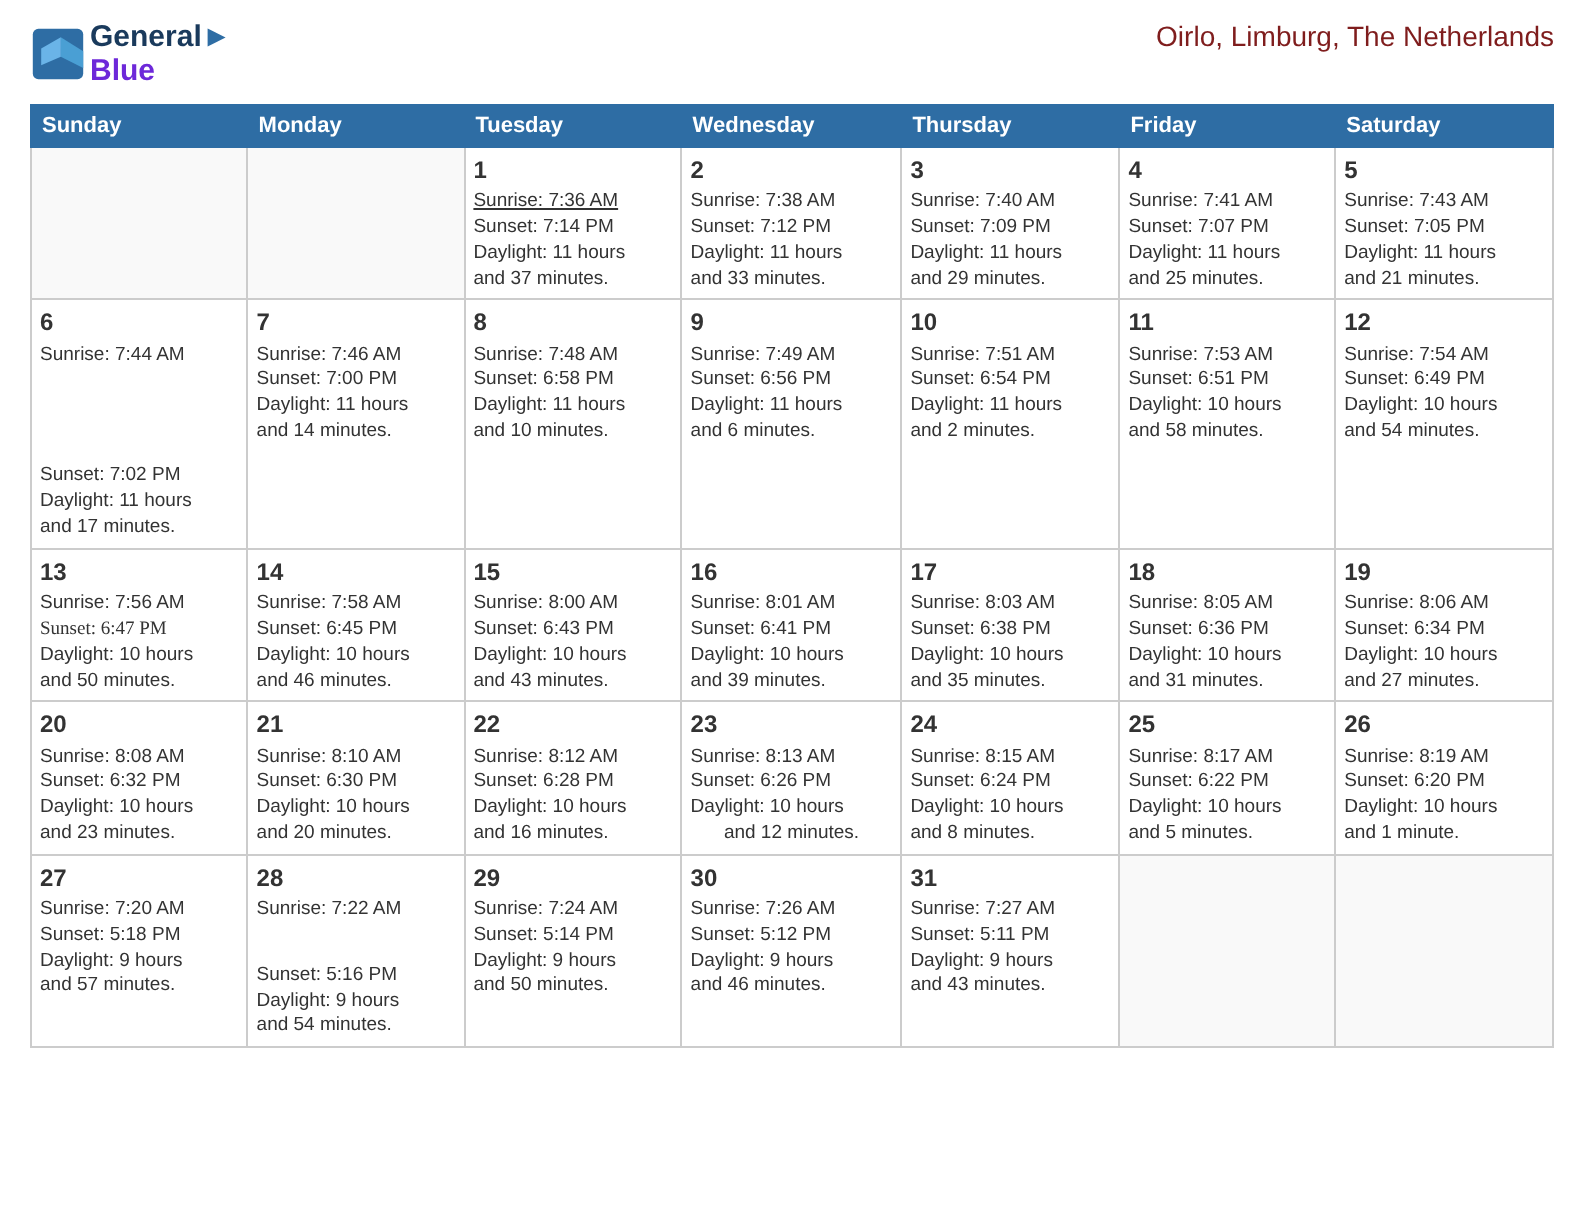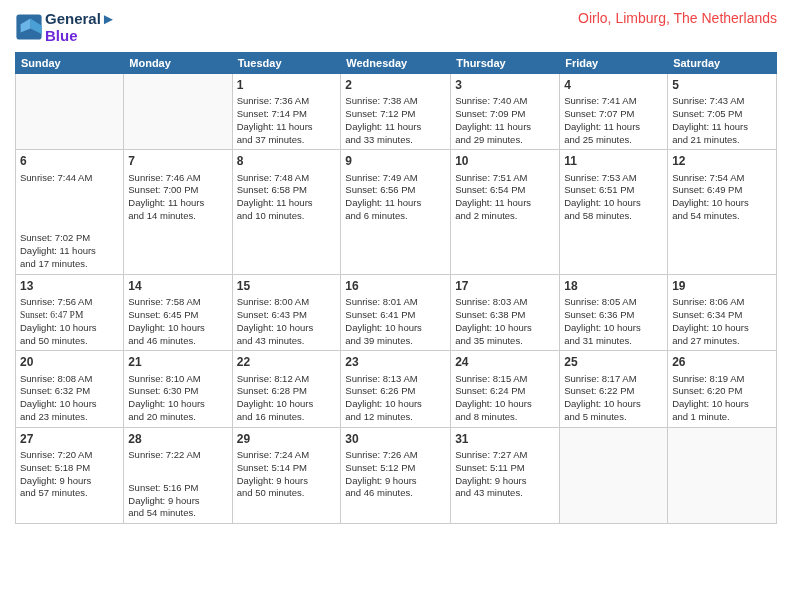--- a/index.html
+++ b/index.html
@@ -33,21 +33,21 @@
     .title-block {
       text-align: right;
     }
     .month-title {
       font-size: 32px;
       font-weight: bold;
       color: #333;
     }
     .location {
       font-size: 14px;
-      color: #ef4444;
+      color: #7f1d1d;
     }
     .calendar {
       width: 100%;
       border-collapse: collapse;
       font-size: 10px;
     }
     .calendar th {
       background: #2e6da4;
       color: #fff;
       text-align: left;
@@ -112,21 +112,21 @@
           <th>Friday</th>
           <th>Saturday</th>
         </tr>
     </thead>
     <tbody id="calendar-body">
     <tr>
           <td class="cell-empty"></td>
           <td class="cell-empty"></td>
           <td>
             <span class="day-num">1</span>
-            <span style="display: block;">Sunrise: 7:36 AM</span>
+            <span style="display: block; text-decoration: underline;">Sunrise: 7:36 AM</span>
             <span style="display: block;">Sunset: 7:14 PM</span>
             <span style="display: block;">Daylight: 11 hours</span>
             <span style="display: block;">and 37 minutes.</span>
           </td>
           <td>
             <span class="day-num">2</span>
             <span style="display: block;">Sunrise: 7:38 AM</span>
             <span style="display: block;">Sunset: 7:12 PM</span>
             <span style="display: block;">Daylight: 11 hours</span>
             <span style="display: block;">and 33 minutes.</span>
@@ -275,21 +275,21 @@
             <span style="display: block;">Sunrise: 8:12 AM</span>
             <span style="display: block;">Sunset: 6:28 PM</span>
             <span style="display: block;">Daylight: 10 hours</span>
             <span style="display: block;">and 16 minutes.</span>
           </td>
           <td>
             <span class="day-num">23</span>
             <span style="display: block;">Sunrise: 8:13 AM</span>
             <span style="display: block;">Sunset: 6:26 PM</span>
             <span style="display: block;">Daylight: 10 hours</span>
-            <span style="display: block;">and 12 minutes.</span>
+            <span style="display: block; text-align: center;">and 12 minutes.</span>
           </td>
           <td>
             <span class="day-num">24</span>
             <span style="display: block;">Sunrise: 8:15 AM</span>
             <span style="display: block;">Sunset: 6:24 PM</span>
             <span style="display: block;">Daylight: 10 hours</span>
             <span style="display: block;">and 8 minutes.</span>
           </td>
           <td>
             <span class="day-num">25</span>

